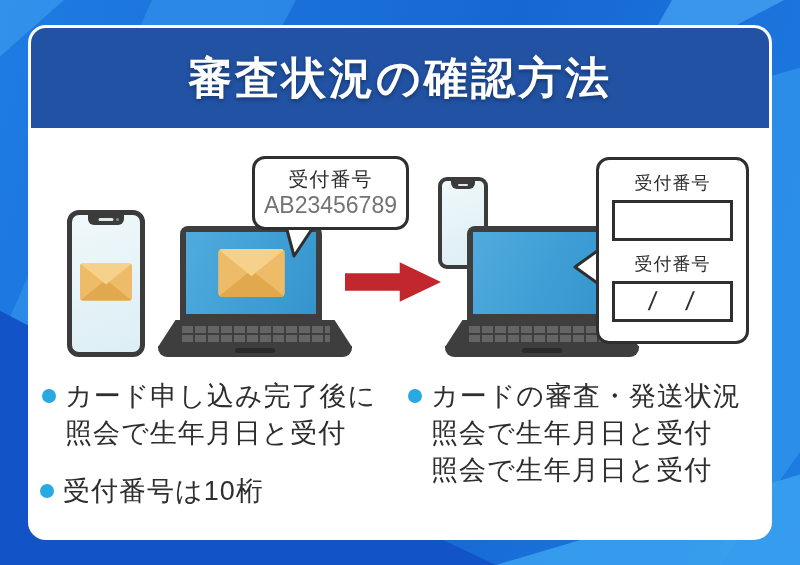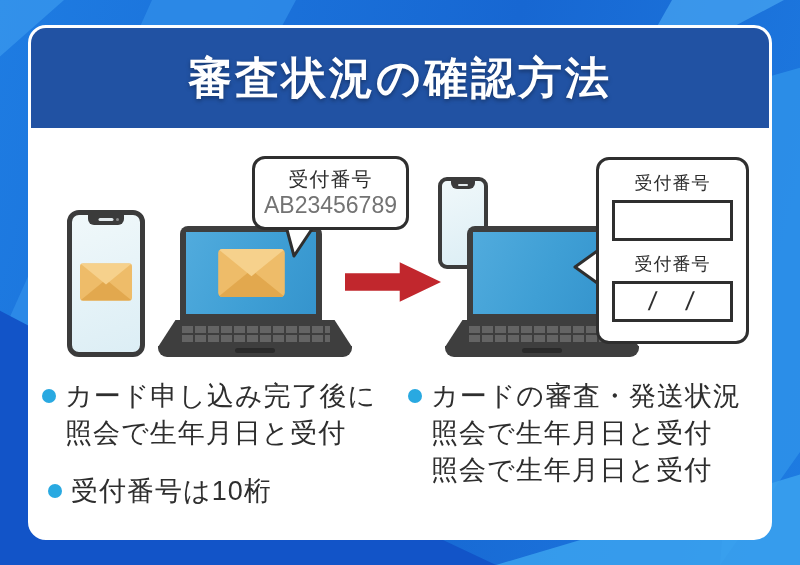--- a/index.html
+++ b/index.html
@@ -79,21 +79,21 @@
 
   
   .arrow { position:absolute; left:345px; top:259px; width:96px; height:46px; background:#C1272D;
            clip-path:polygon(0 31%,57% 31%,57% 7%,100% 50%,57% 93%,57% 69%,0 69%); }
 
   
   .note { position:absolute; display:flex; gap:9px; }
   .note .dot { flex:none; width:14px; height:14px; border-radius:50%; background:#29A9E1; margin-top:11px; }
   .note .txt { font-size:27px; line-height:37px; color:#2E2E2E; letter-spacing:1px; }
   .n1 { left:42px;  top:378px; }
-  .n2 { left:48px;  top:473px; }
+  .n2 { left:40px;  top:473px; }
   .n3 { left:408px; top:378px; }
 </style>
 </head>
 <body>
 
 <div class="stage">
 
   <div class="bgpoly s1"></div>
   <div class="bgpoly s2"></div>
   <div class="bgpoly s3"></div>

